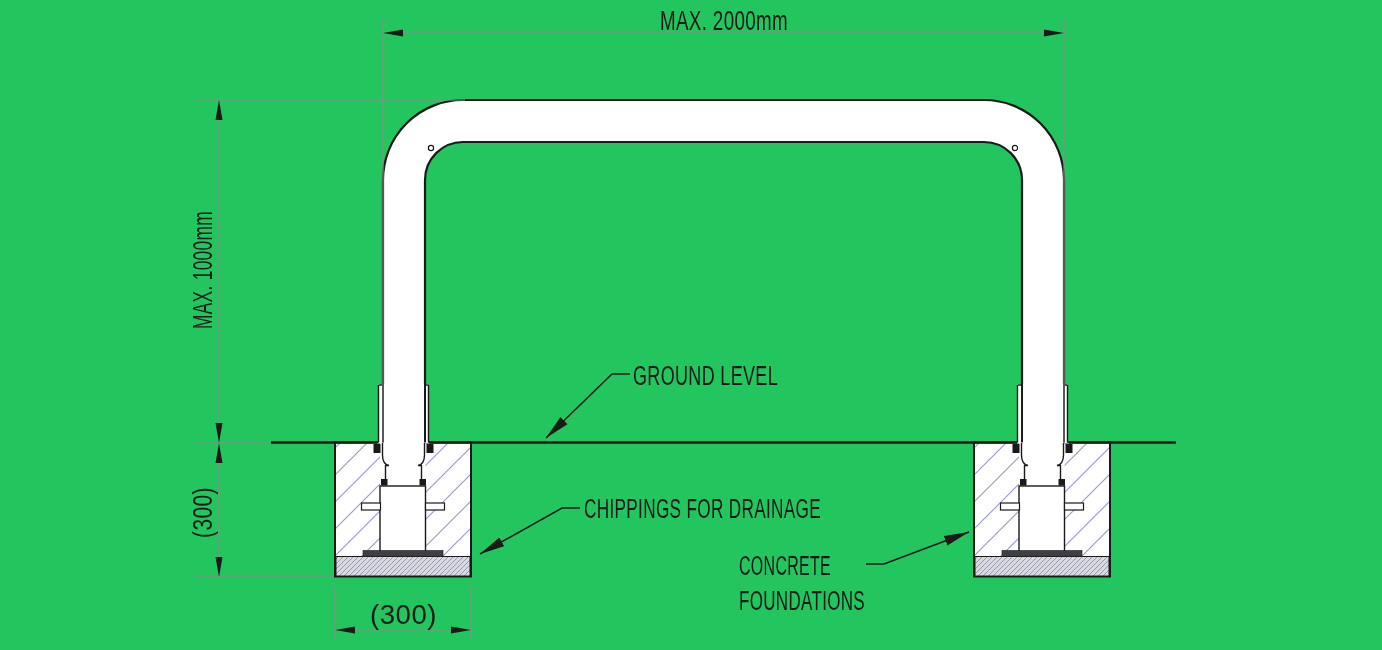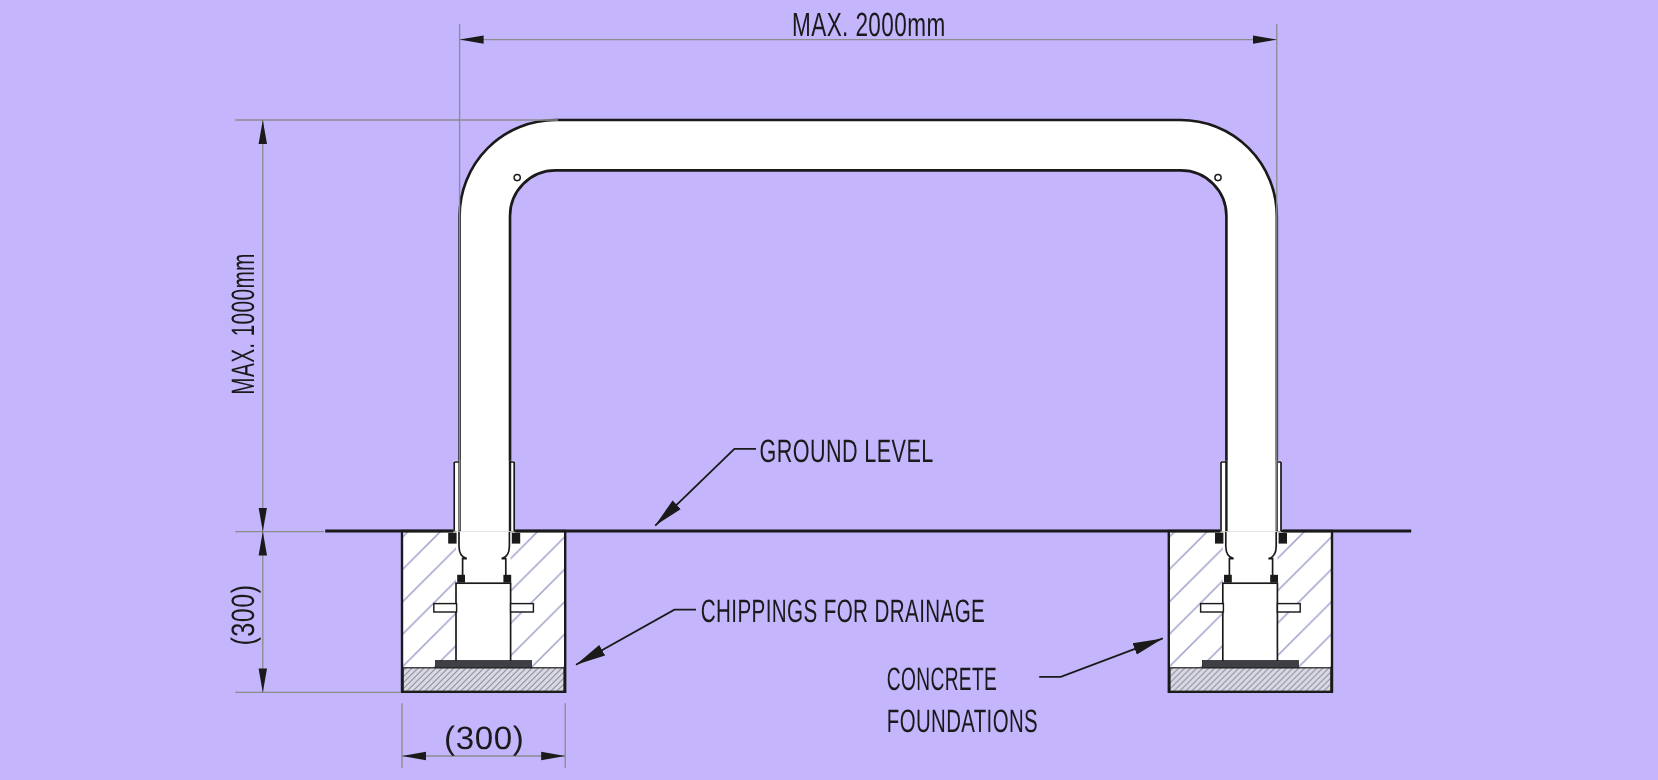--- a/index.html
+++ b/index.html
@@ -1,16 +1,16 @@
 <!DOCTYPE html>
 <html><head>
 <meta charset="utf-8">
 <style>
   html,body{margin:0;padding:0;background:#ffffff;}
-  .canvas{position:relative;width:1382px;height:650px;background:#c4b5fd;overflow:hidden;}
+  .canvas{position:relative;width:1382px;height:650px;background:#22c55e;overflow:hidden;}
   svg{display:block;}
   text{font-family:"Liberation Sans",sans-serif;fill:#1a1a1a;font-weight:400;letter-spacing:0.5px;}
 </style>
 </head>
 <body>
 
 <div class="canvas">
 <svg width="1382" height="650" viewBox="0 0 1382 650">
   <defs>
     <pattern id="hatch" patternUnits="userSpaceOnUse" width="27" height="27">

